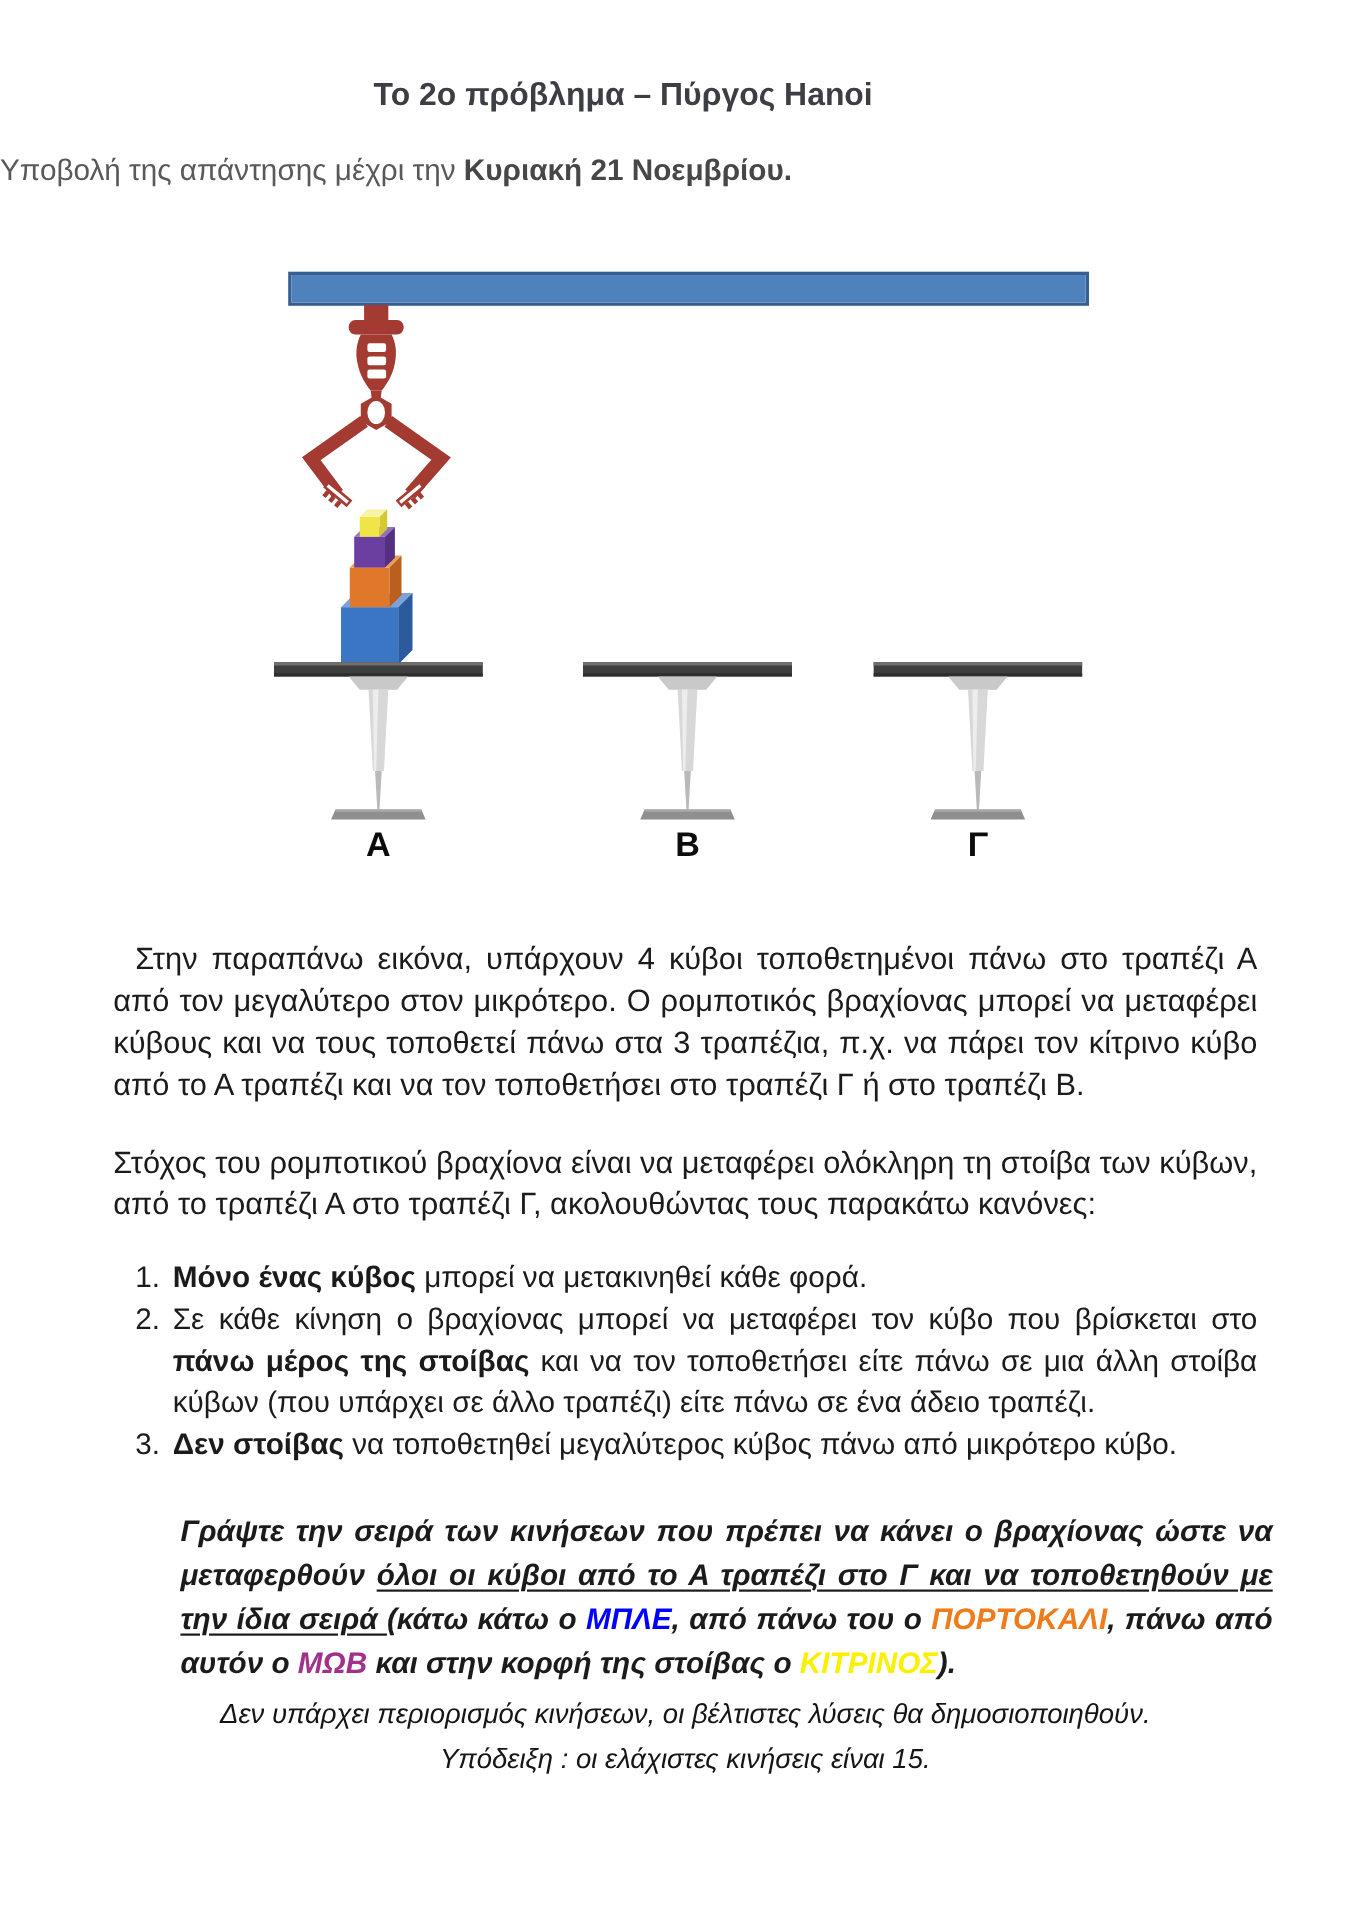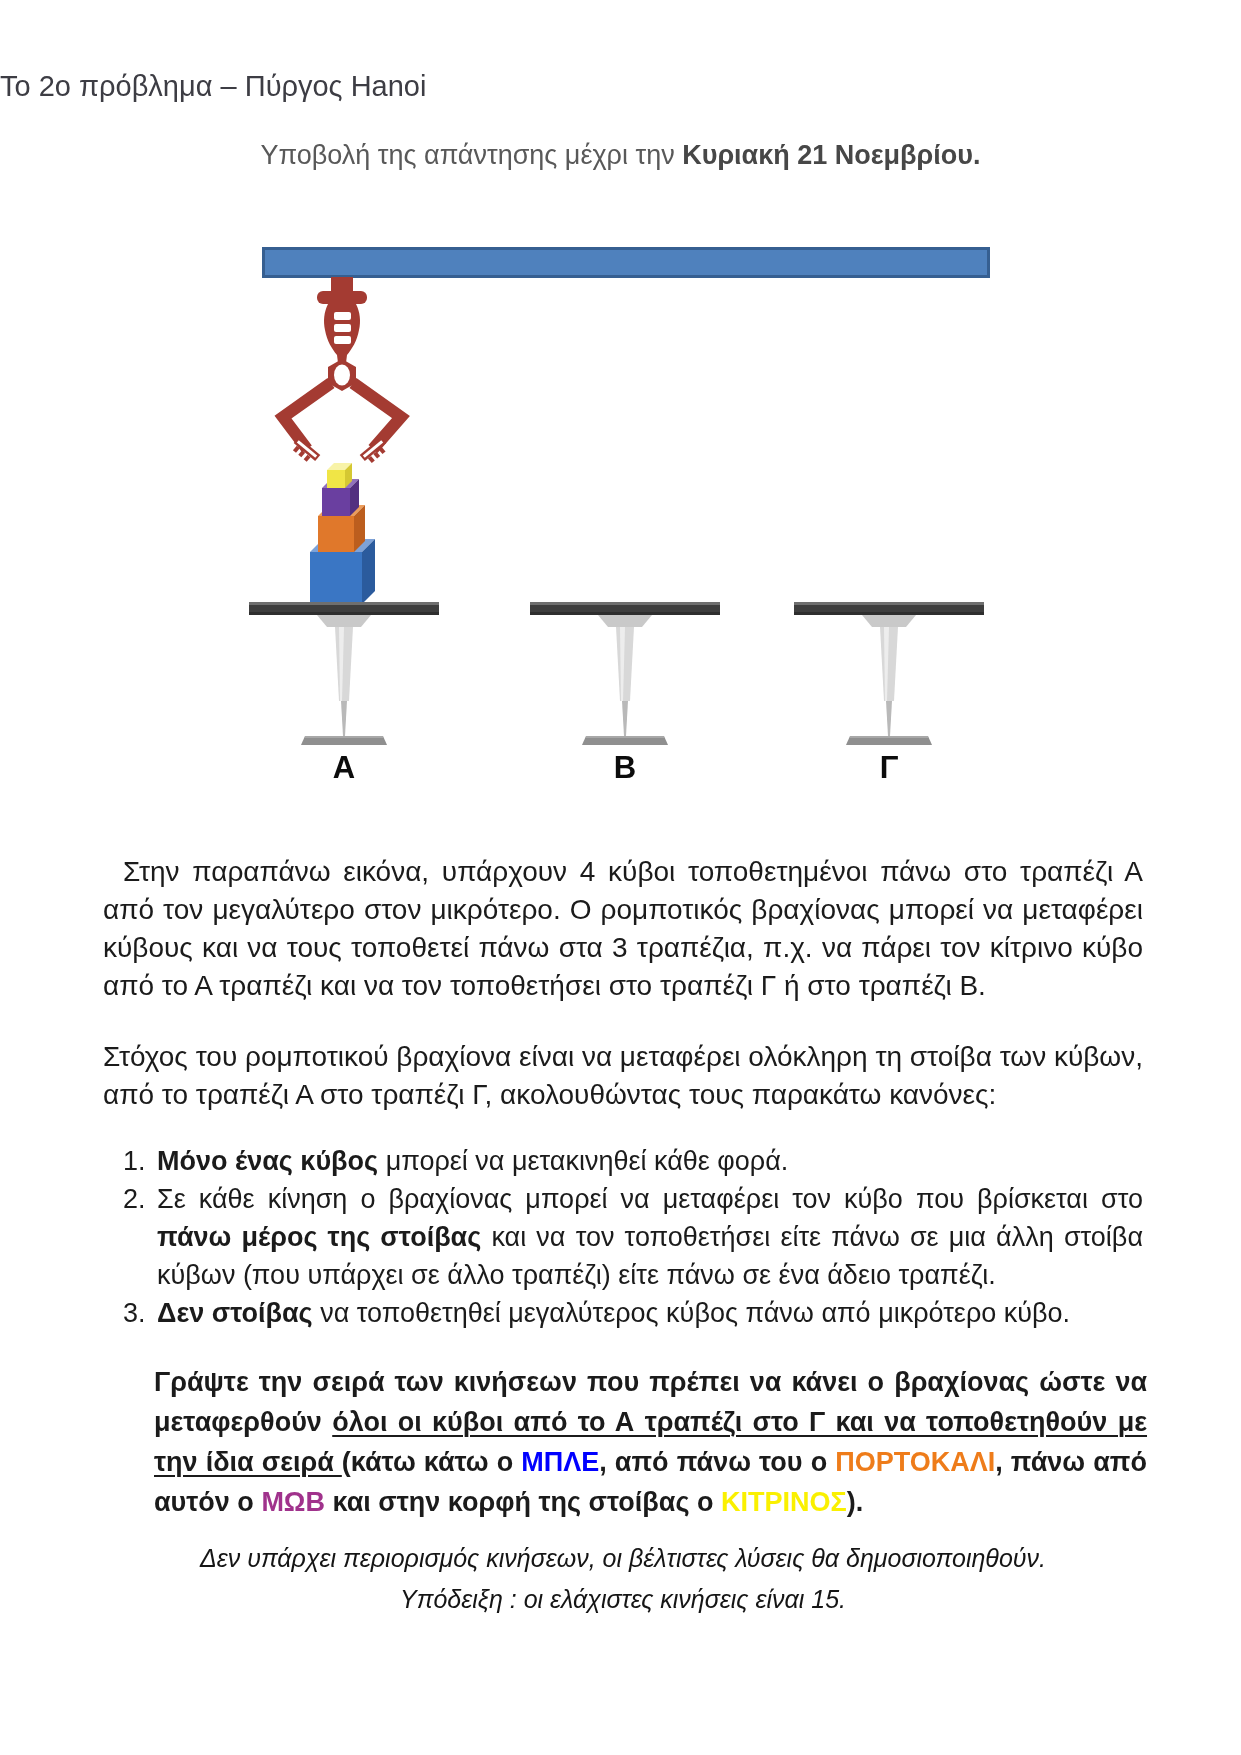--- a/index.html
+++ b/index.html
@@ -2,25 +2,25 @@
 <html><head>
 <meta charset="utf-8">
 <style>
   html,body{margin:0;padding:0;background:#fff;}
   .page{
     position:relative;width:1241px;height:1755px;background:#ffffff;
     font-family:"Liberation Sans","DejaVu Sans",sans-serif;color:#1b1b1b;
     overflow:hidden;
   }
   .title{
-    position:absolute;top:70px;left:0;width:1133px;text-align:left;
-    font-size:29px;font-weight:normal;color:#3d3d44;margin:0;
+    position:absolute;top:70px;left:0;width:1133px;text-align:center;
+    font-size:29px;font-weight:bold;color:#3d3d44;margin:0;
   }
   .subtitle{
-    position:absolute;top:140px;left:0;width:1241px;text-align:center;
+    position:absolute;top:140px;left:0;width:1241px;
     font-size:27px;color:#595959;margin:0;
   }
   .subtitle b{color:#474747;}
   
   .beam{
     position:absolute;left:262px;top:247px;width:722px;height:25px;
     border:3px solid #365F91;
   }
   .beam-fill{width:100%;height:100%;background:#4F81BD;}
   .claw-svg{position:absolute;left:255px;top:277px;color:#A43B32;}
@@ -38,22 +38,22 @@
     text-align:justify;margin:0;
   }
   .p1{top:853px;text-indent:20px;}
   .p2{top:1038px;}
   .rules{position:absolute;left:123px;top:1142px;width:1020px;font-size:27px;line-height:38px;}
   .rule{display:flex;}
   .rule .num{flex:0 0 34px;}
   .rule .txt{flex:1;text-align:justify;}
   .task{
     position:absolute;left:150px;top:1358px;width:993px;
-    font-size:27px;line-height:40px;font-weight:bold;
-    text-align:justify;margin:4px;
+    font-size:27px;line-height:40px;font-weight:bold;font-style:italic;
+    text-align:justify;margin:14px;
   }
   .task .u{text-decoration:underline;text-decoration-thickness:2px;text-underline-offset:4px;}
   .footer{
     position:absolute;left:103px;top:1538px;width:1040px;text-align:center;
     font-size:25px;line-height:41px;font-style:italic;margin:0;color:#151515;
   }
 </style>
 </head>
 <body>
 

